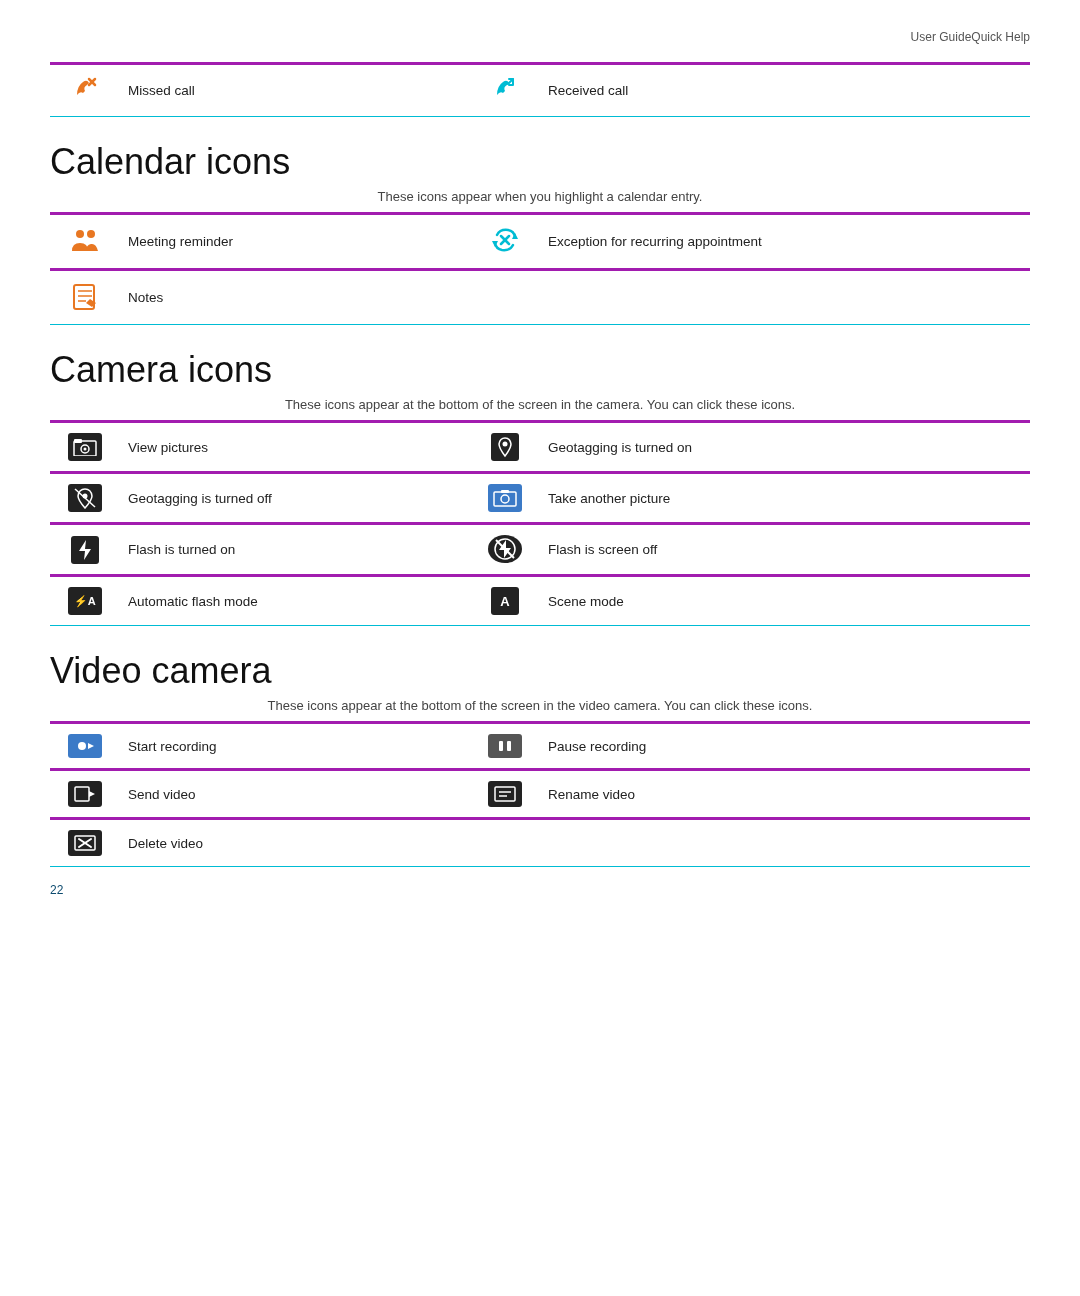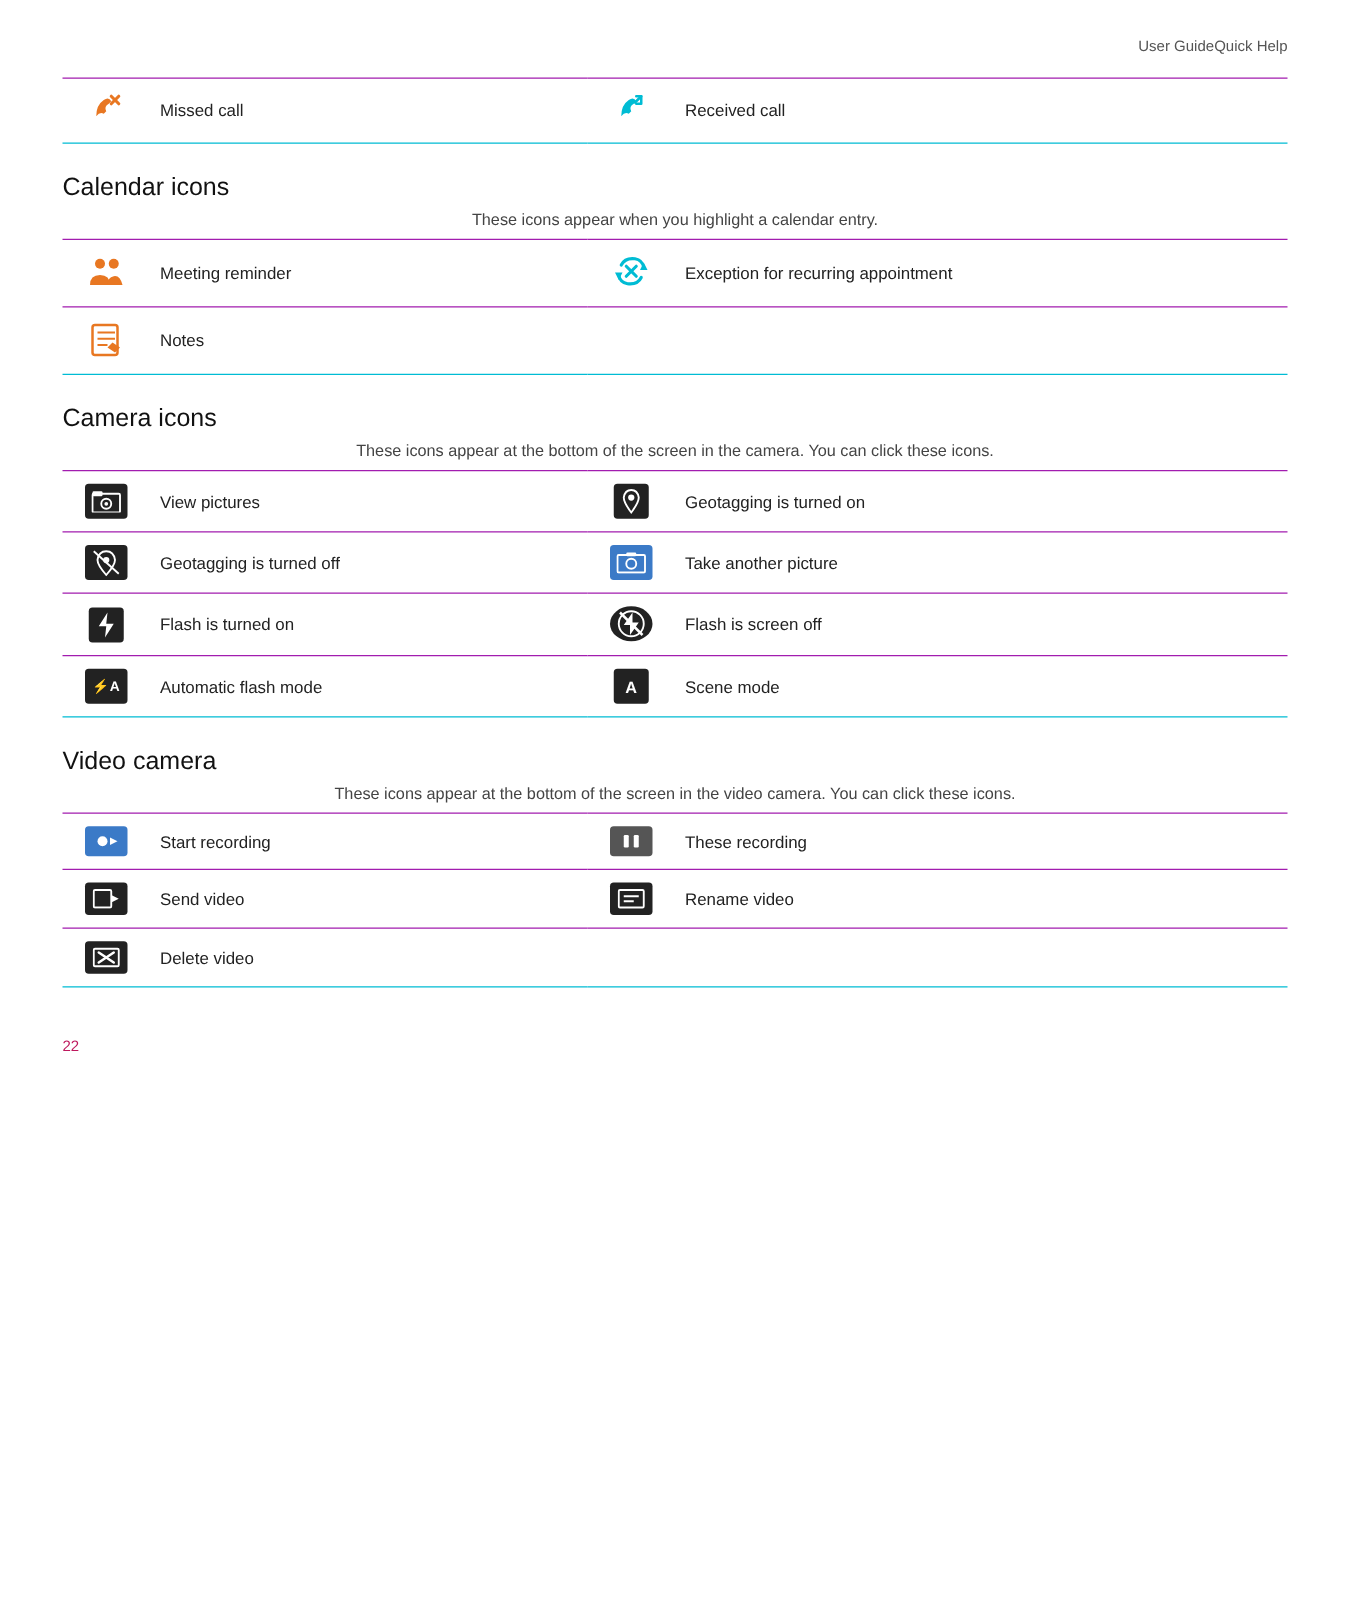--- a/index.html
+++ b/index.html
@@ -13,39 +13,39 @@
       min-height: 1296px;
     }
     .header {
       display: flex;
       justify-content: flex-end;
       font-size: 12px;
       color: #555;
       margin-bottom: 18px;
     }
     .section-title {
-      font-size: 20px;
+      font-size: 36px;
       font-weight: 300;
       margin-bottom: 6px;
       margin-top: 24px;
       color: #111;
     }
     .section-desc {
       font-size: 13px;
       color: #444;
       margin-bottom: 8px;
       text-align: center;
     }
     table {
       width: 100%;
       border-collapse: collapse;
       margin-bottom: 10px;
     }
     table tr {
-      border-top: 1px solid #a21caf;
+      border-top: 3px solid #a21caf;
     }
     table tr:last-child {
       border-bottom: 1px solid #00bcd4;
     }
     table td {
       padding: 10px 8px;
       vertical-align: middle;
       font-size: 13.5px;
     }
     .icon-cell {
@@ -66,23 +66,23 @@
       border-radius: 3px;
       width: 32px;
       height: 32px;
       display: inline-flex;
       align-items: center;
       justify-content: center;
       font-size: 13px;
       font-weight: bold;
     }
     .footer-page {
-      margin-top: 40px;
+      margin-top: 16px;
       font-size: 12px;
-      color: #be185d;
+      color: #0c4a6e;
     }
     svg.call-icon {
       width: 28px; height: 28px;
     }
     svg.cal-icon {
       width: 30px; height: 30px;
     }
   </style>
 </head>
 <body>
@@ -264,21 +264,21 @@
     </td>
     <td class="label-cell">Start recording</td>
     <td class="icon-cell2">
       <div style="background:#555;border-radius:3px;width:34px;height:24px;display:inline-flex;align-items:center;justify-content:center;">
         <svg width="16" height="14" viewBox="0 0 16 14">
           <rect x="2" y="2" width="4" height="10" rx="1" fill="white"></rect>
           <rect x="10" y="2" width="4" height="10" rx="1" fill="white"></rect>
         </svg>
       </div>
     </td>
-    <td>These recording</td>
+    <td>Pause recording</td>
   </tr>
   <tr>
     <td class="icon-cell">
       <div class="cam-icon" style="width:34px;height:26px;">
         <svg width="22" height="16" viewBox="0 0 22 16">
           <rect x="1" y="1" width="14" height="14" rx="1" fill="none" stroke="white" stroke-width="1.5"></rect>
           <polygon points="15,5 21,8 15,11" fill="white"></polygon>
         </svg>
       </div>
     </td>

